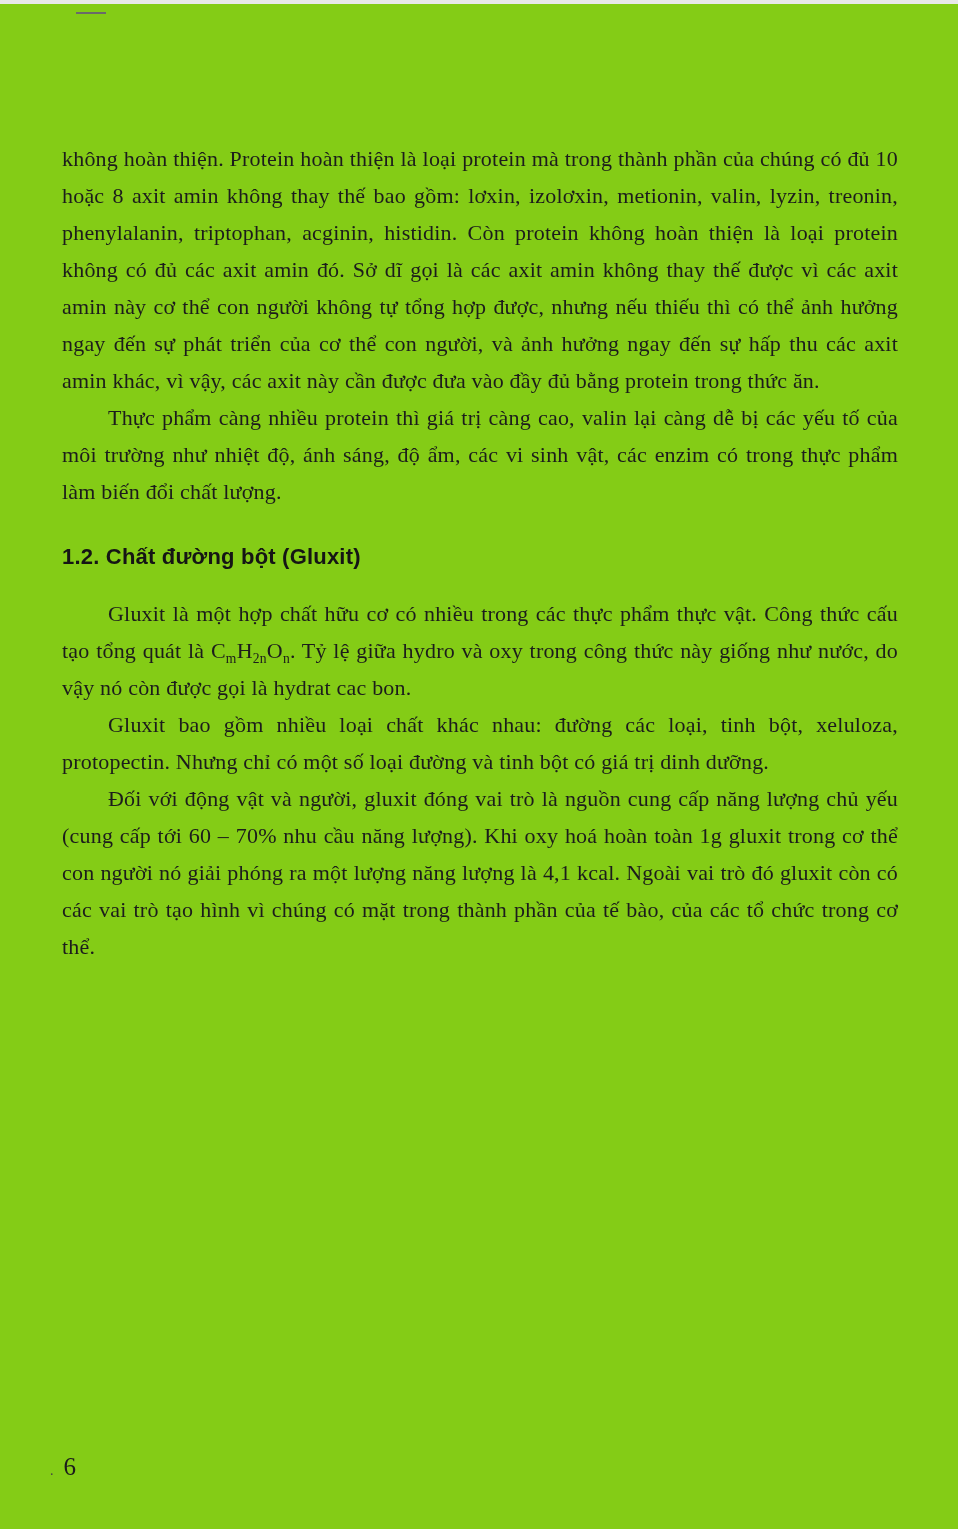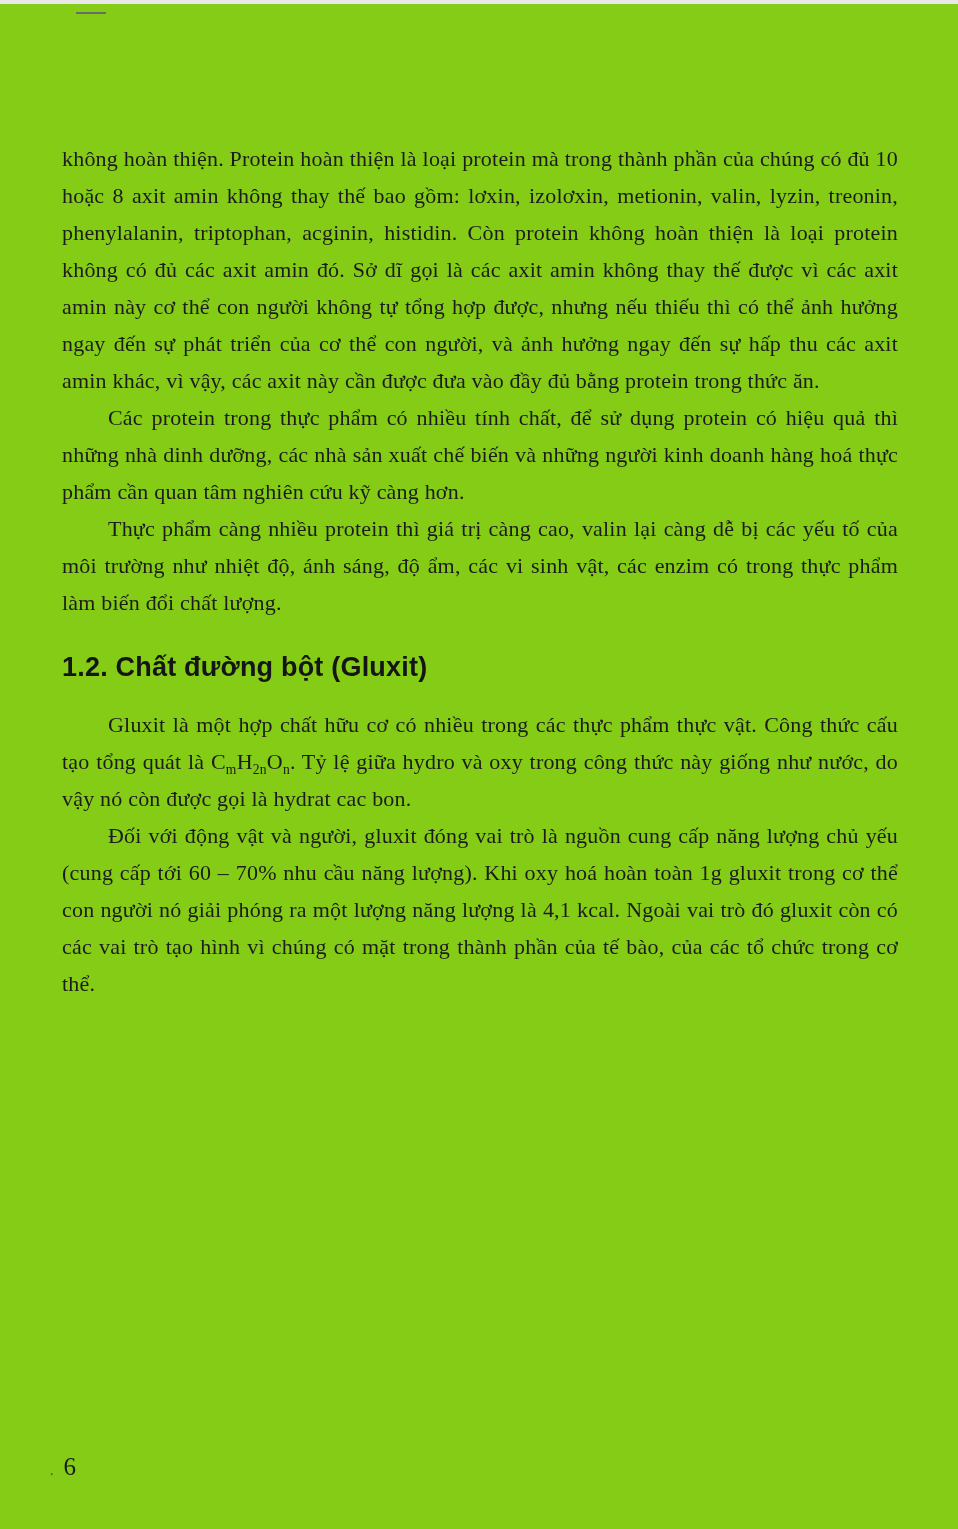--- a/index.html
+++ b/index.html
@@ -38,21 +38,21 @@
   }
   .para {
     margin: 0;
     text-indent: 46px;
   }
   .para.no-indent {
     text-indent: 0;
   }
   .section-heading {
     font-family: "Liberation Sans", "DejaVu Sans", sans-serif;
-    font-size: 27px;
+    font-size: 22px;
     font-weight: 700;
     text-align: left;
     text-indent: 0;
     margin: 28px 0 20px 0;
     color: #151515;
   }
   sub.formula-sub {
     font-size: 0.62em;
     line-height: 0;
   }
@@ -76,28 +76,28 @@
 
 <div class="page">
 
   <div class="scan-artifact"></div>
 
   <main class="text-block">
 
     <p class="para no-indent">không hoàn thiện. Protein hoàn thiện là loại protein mà trong thành phần của chúng có đủ 10 hoặc 8 axit amin không thay thế bao gồm: lơxin, izolơxin, metionin, valin, lyzin, treonin, phenylalanin, triptophan, acginin, histidin. Còn protein không hoàn thiện là loại protein không có đủ các axit amin đó. Sở dĩ gọi là các axit amin không thay thế được vì các axit amin này cơ thể con người không tự tổng hợp được, nhưng nếu thiếu thì có thể ảnh hưởng ngay đến sự phát triển của cơ thể con người, và ảnh hưởng ngay đến sự hấp thu các axit amin khác, vì vậy, các axit này cần được đưa vào đầy đủ bằng protein trong thức ăn.</p>
 
 
-    <p class="para">Các protein trong thực phẩm có nhiều tính chất, để sử dụng protein có hiệu quả thì những nhà dinh dưỡng, các nhà sản xuất chế biến và những người kinh doanh hàng hoá thực phẩm cần quan tâm nghiên cứu kỹ càng hơn.</p>
 
     <p class="para">Thực phẩm càng nhiều protein thì giá trị càng cao, valin lại càng dễ bị các yếu tố của môi trường như nhiệt độ, ánh sáng, độ ẩm, các vi sinh vật, các enzim có trong thực phẩm làm biến đổi chất lượng.</p>
 
     <h2 class="section-heading">1.2. Chất đường bột (Gluxit)</h2>
 
     <p class="para"><span>Gluxit là một hợp chất hữu cơ có nhiều trong các thực phẩm thực vật. Công thức cấu tạo tổng quát là </span><span><span>C</span><sub class="formula-sub">m</sub><span>H</span><sub class="formula-sub">2n</sub><span>O</span><sub class="formula-sub">n</sub></span><span>. Tỷ lệ giữa hydro và oxy trong công thức này giống như nước, do vậy nó còn được gọi là hydrat cac bon.</span></p>
 
+    <p class="para">Gluxit bao gồm nhiều loại chất khác nhau: đường các loại, tinh bột, xeluloza, protopectin. Nhưng chỉ có một số loại đường và tinh bột có giá trị dinh dưỡng.</p>
 
     <p class="para">Đối với động vật và người, gluxit đóng vai trò là nguồn cung cấp năng lượng chủ yếu (cung cấp tới 60 – 70% nhu cầu năng lượng). Khi oxy hoá hoàn toàn 1g gluxit trong cơ thể con người nó giải phóng ra một lượng năng lượng là 4,1 kcal. Ngoài vai trò đó gluxit còn có các vai trò tạo hình vì chúng có mặt trong thành phần của tế bào, của các tổ chức trong cơ thể.</p>
 
   </main>
 
   <div class="page-footer">
     <span class="footer-dot">.</span><span>6</span>
   </div>
 
 </div>

